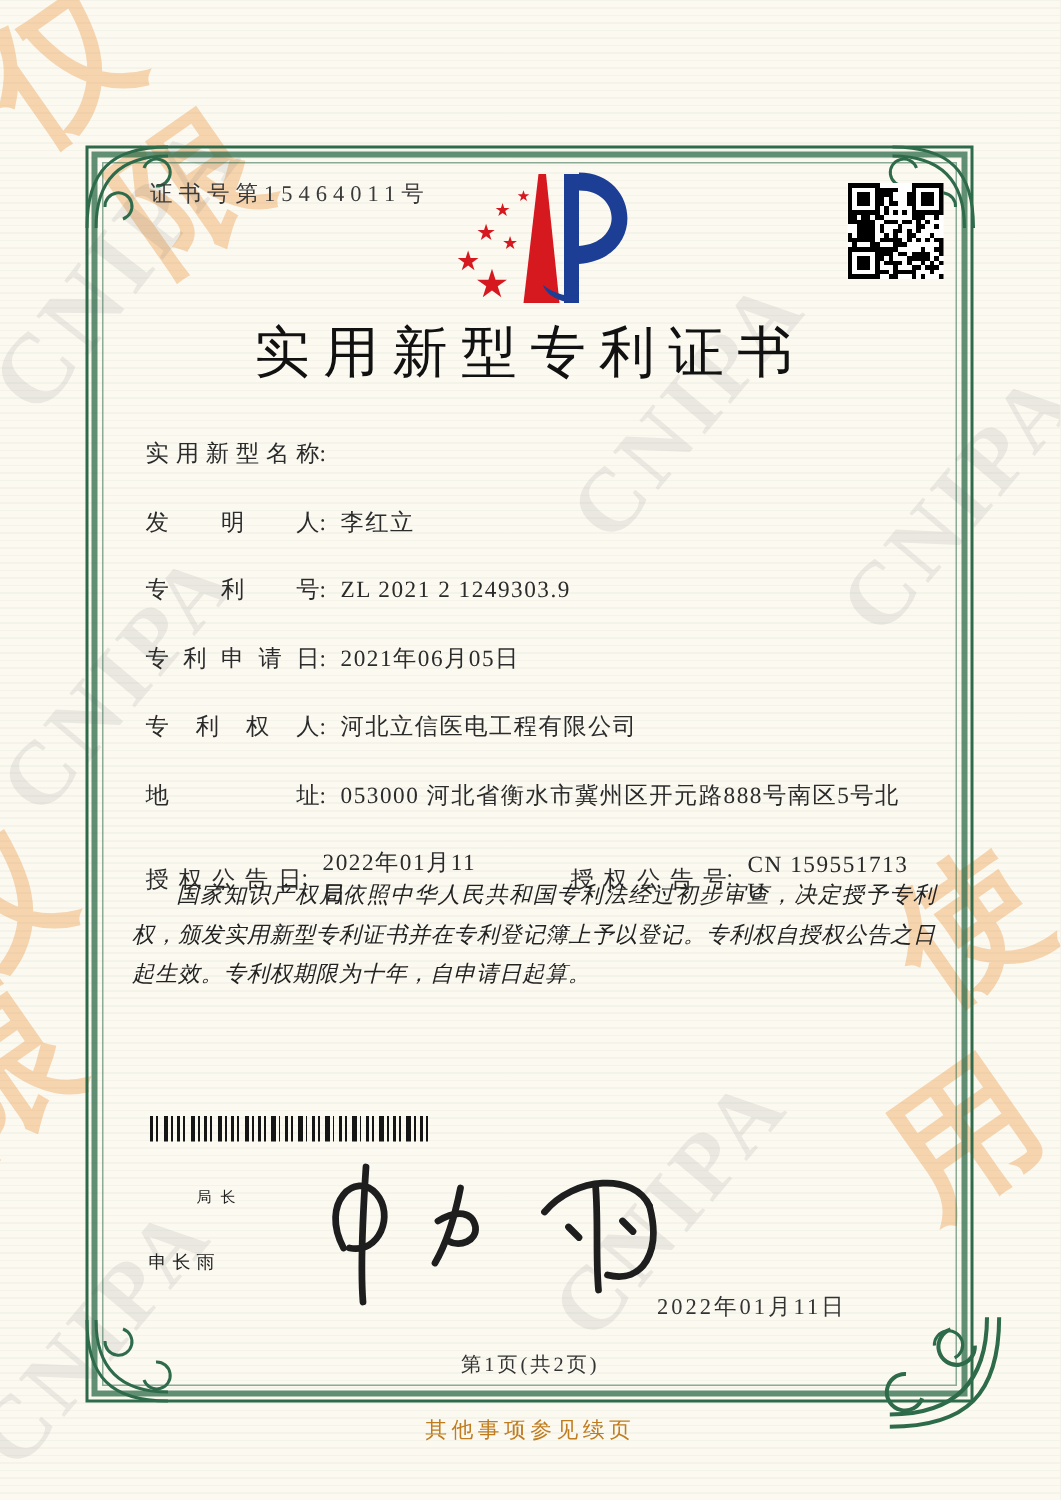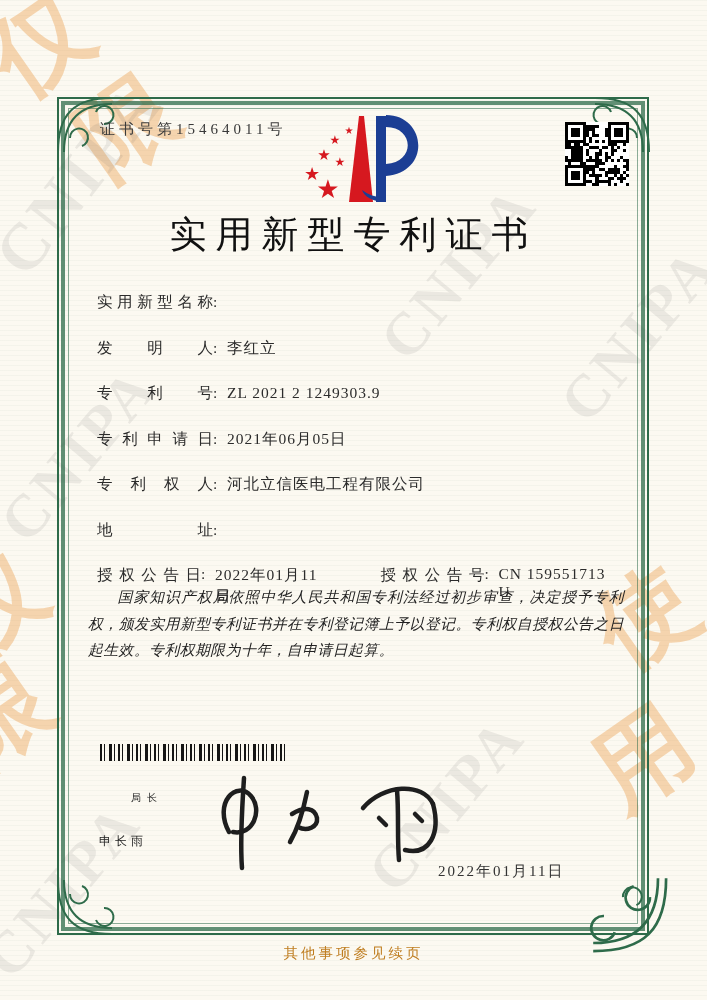--- a/index.html
+++ b/index.html
@@ -65,21 +65,21 @@
   }
   .fields{position:absolute;left:97px;top:292px;width:520px;font-size:15.5px;color:#2b2b2b;}
   .field-row{display:flex;margin-bottom:24.5px;align-items:baseline;}
   .field-label{
     display:inline-block;width:116px;text-align:justify;text-align-last:justify;
     flex:0 0 116px;color:#2b2b2b;
   }
   .field-colon{flex:0 0 14px;}
   .field-value{letter-spacing:1px;}
   .grant-row{display:flex;}
-  .grant-pair{display:flex;align-items:flex-start;}
+  .grant-pair{display:flex;align-items:center;}
   .grant-pair + .grant-pair{margin-left:52px;}
   .grant-pair .field-label{width:104px;flex:0 0 104px;}
   .paragraphs{
     position:absolute;left:88px;top:584px;width:536px;
     font-size:14.8px;line-height:26.5px;color:#222;
     text-align:justify;letter-spacing:0.5px;
   }
   .paragraphs p{margin:0;text-indent:2em;font-style:italic;}
   .barcode{
     position:absolute;left:100px;top:744px;width:186px;height:17px;
@@ -370,20 +370,21 @@
           <span class="field-value">2021年06月05日</span>
       </div>
       <div class="field-row">
         <span class="field-label">专利权人</span>
           <span class="field-colon">:</span>
           <span class="field-value">河北立信医电工程有限公司</span>
       </div>
       <div class="field-row">
         <span class="field-label">地址</span>
           <span class="field-colon">:</span>
+          <span class="field-value">053000 河北省衡水市冀州区开元路888号南区5号北</span>
       </div>
       <div class="field-row grant-row">
         <span class="grant-pair">
           <span class="field-label">授权公告日</span>
             <span class="field-colon">:</span>
             <span class="field-value">2022年01月11日</span>
         </span>
         <span class="grant-pair">
           <span class="field-label">授权公告号</span>
             <span class="field-colon">:</span>
@@ -408,15 +409,16 @@
         <path d="M97,46 C110,38 120,40 122,50 C123,59 112,64 103,59"></path>
         <path d="M168,40 C188,16 228,14 238,36"></path>
         <path d="M238,36 C246,66 234,88 210,82"></path>
         <path d="M202,22 C204,46 202,70 204,92"></path>
         <path d="M184,50 l7,7"></path>
         <path d="M220,46 l7,7"></path>
       </svg>
     </div>
 
     <div class="issue-date">2022年01月11日</div>
+    <div class="page-num">第1页(共2页)</div>
     <div class="cont-note">其他事项参见续页</div>
   </div>
 </div>
 
 </body></html>

